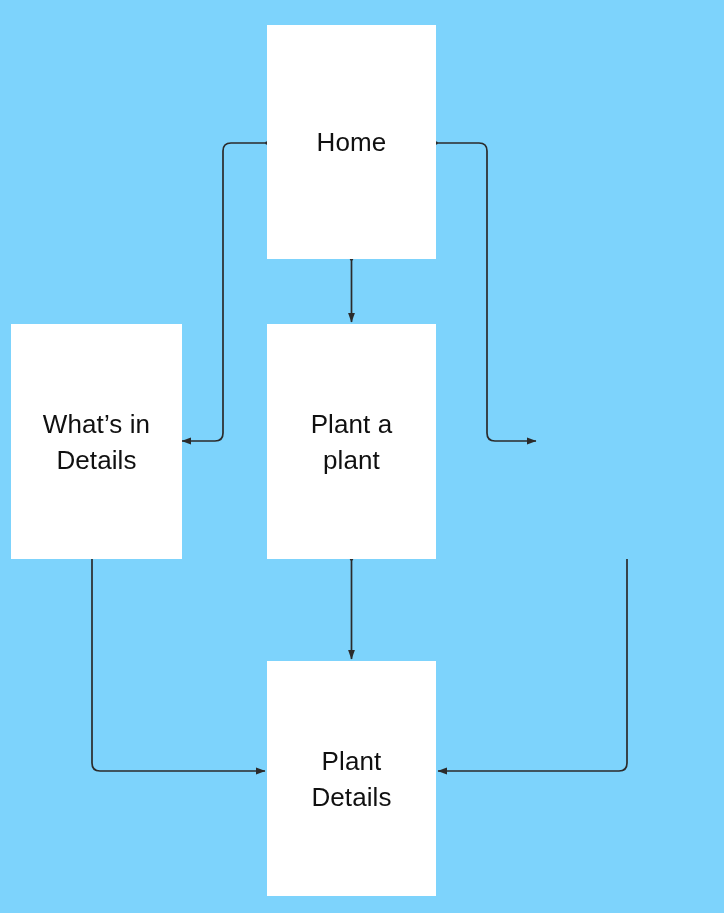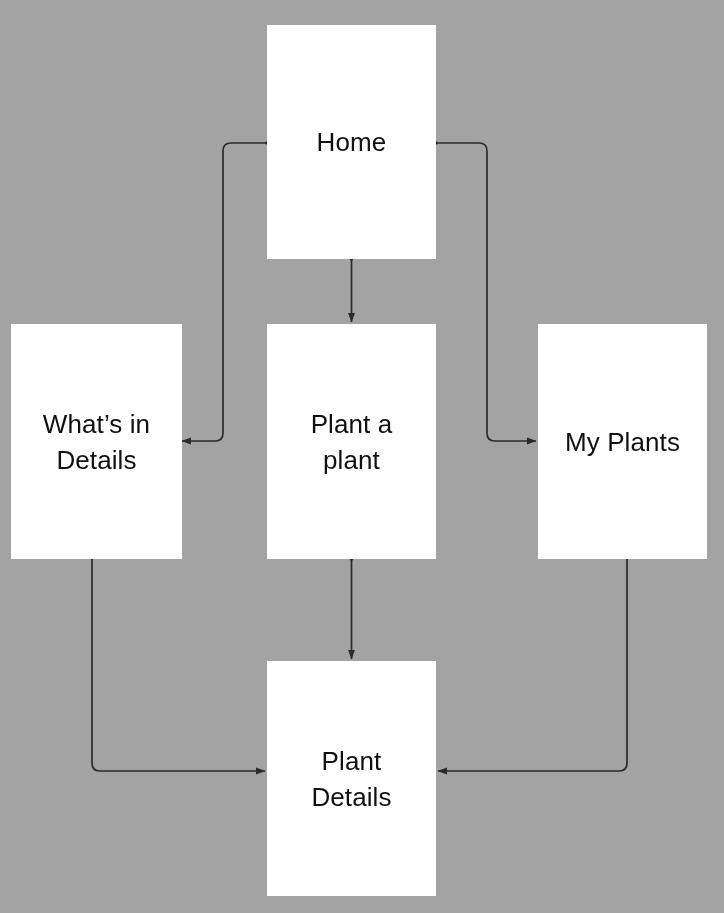--- a/index.html
+++ b/index.html
@@ -10,21 +10,21 @@
     width: 724px;
     height: 913px;
     background: #e0e0e0;
     font-family: "Liberation Sans", sans-serif;
     overflow: hidden;
   }
   #diagram {
     position: relative;
     width: 724px;
     height: 913px;
-    background: #a3a3a3;
+    background: #7dd3fc;
   }
   #edge-layer {
     position: absolute;
     left: 0;
     top: 0;
     width: 724px;
     height: 913px;
     pointer-events: none;
   }
   .node {
@@ -91,22 +91,19 @@
   <div class="node" id="node-whats-in-season">
     <span class="node-label">What’s in
 Details</span>
   </div>
 
   <div class="node" id="node-find-a-plant">
     <span class="node-label">Plant a
 plant</span>
   </div>
 
-  <div class="node" id="node-my-plants">
-    <span class="node-label">My Plants</span>
-  </div>
 
   <div class="node" id="node-plant-details">
     <span class="node-label">Plant
 Details</span>
   </div>
 
 </div>
 
 </body></html>

